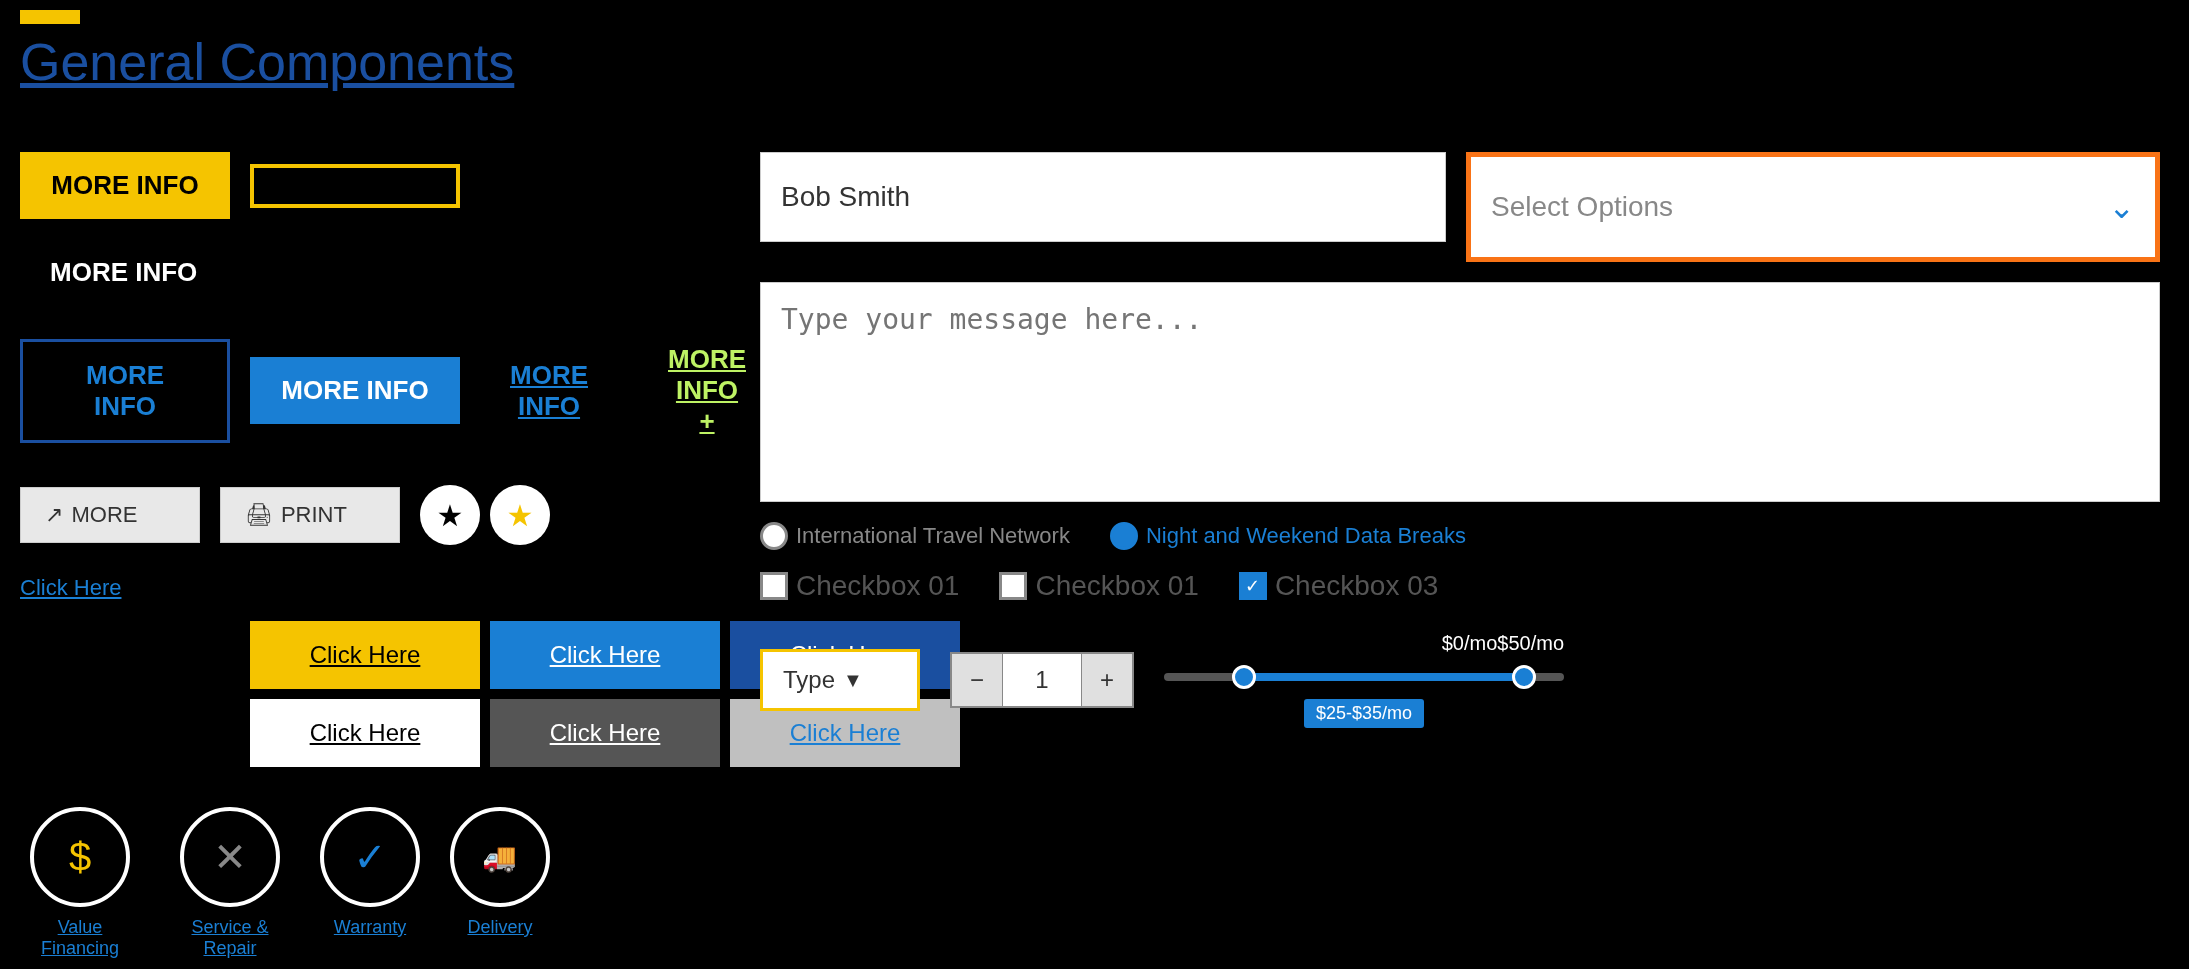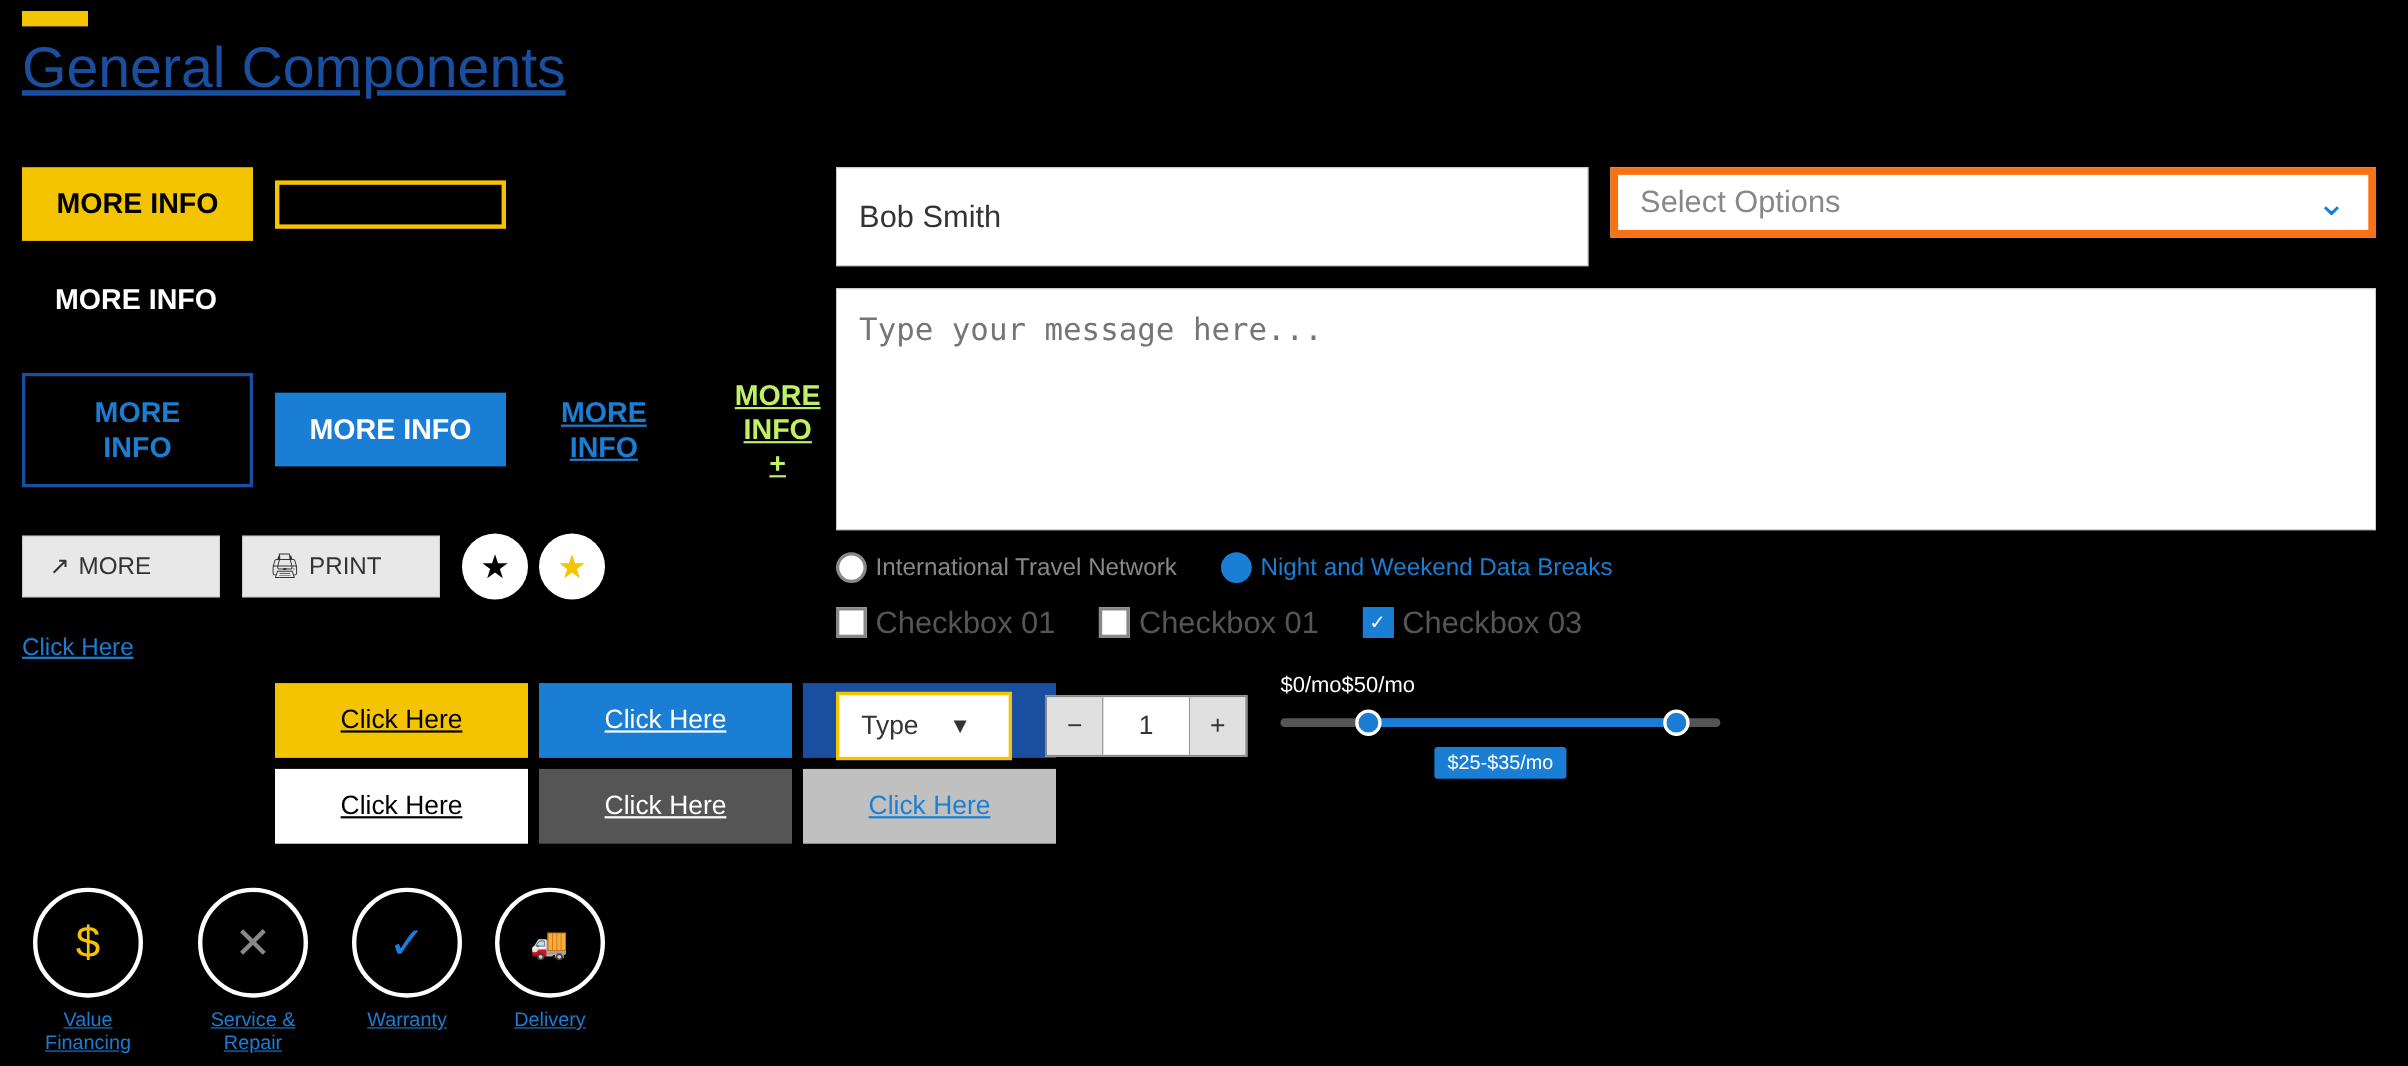--- a/index.html
+++ b/index.html
@@ -342,25 +342,25 @@
       border: 1px solid #ccc;
       padding: 24px 20px;
       font-size: 28px;
       color: #333;
       height: 90px;
     }
 
     .select-dropdown {
       flex: 1;
       background: #fff;
-      border: 7px solid #f97316;
+      border: 5px solid #f97316;
       padding: 24px 20px;
       font-size: 28px;
       color: #888;
-      height: 64px;
+      height: 110px;
       display: flex;
       align-items: center;
       justify-content: space-between;
       cursor: pointer;
     }
 
     .select-arrow {
       color: #1a7fd4;
       font-size: 32px;
     }
@@ -477,21 +477,21 @@
     }
 
     .type-dropdown {
       background: #fff;
       border: 3px solid #f5c400;
       padding: 14px 20px;
       font-size: 24px;
       color: #333;
       display: flex;
       align-items: center;
-      gap: 28px;
+      gap: 8px;
       cursor: pointer;
       min-width: 160px;
     }
 
     .type-arrow {
       font-size: 20px;
       color: #333;
     }
 
     .number-stepper {
@@ -524,21 +524,21 @@
     
     .slider-section {
       display: flex;
       flex-direction: column;
       gap: 8px;
       min-width: 400px;
     }
 
     .slider-labels {
       display: flex;
-      justify-content: flex-start;
+      justify-content: flex-end;
       font-size: 20px;
       color: #fff;
     }
 
     .slider-track {
       position: relative;
       height: 8px;
       background: #555;
       border-radius: 4px;
       margin: 10px 0;

